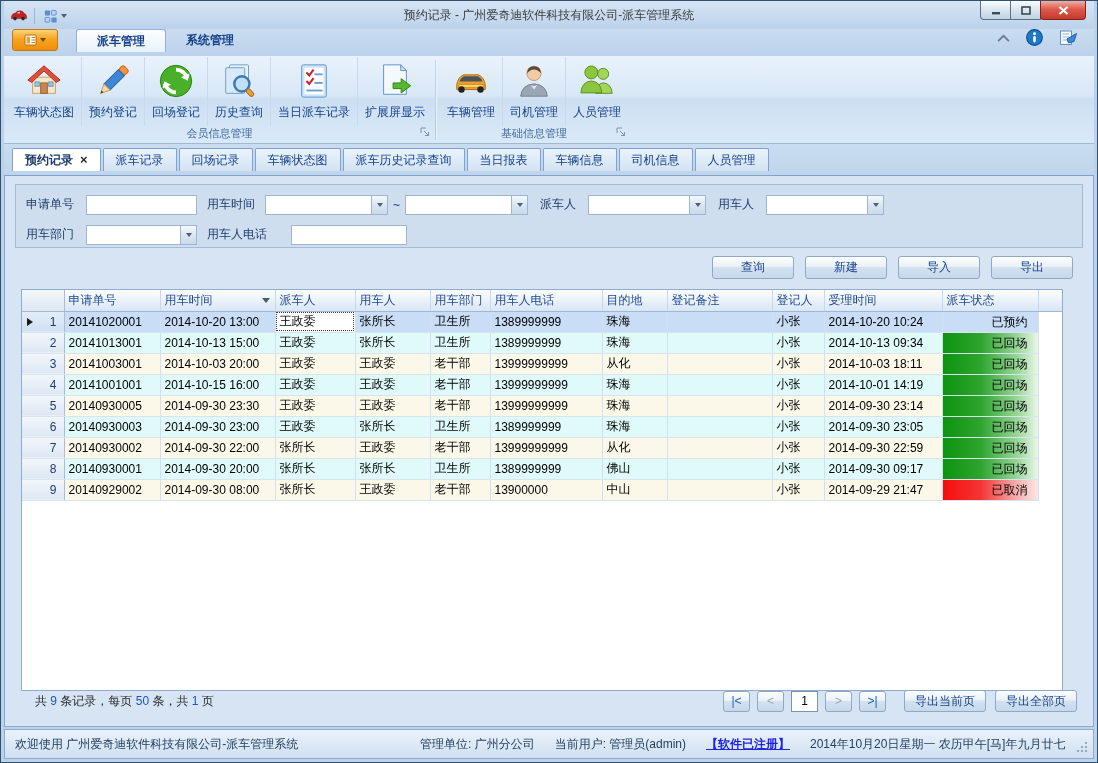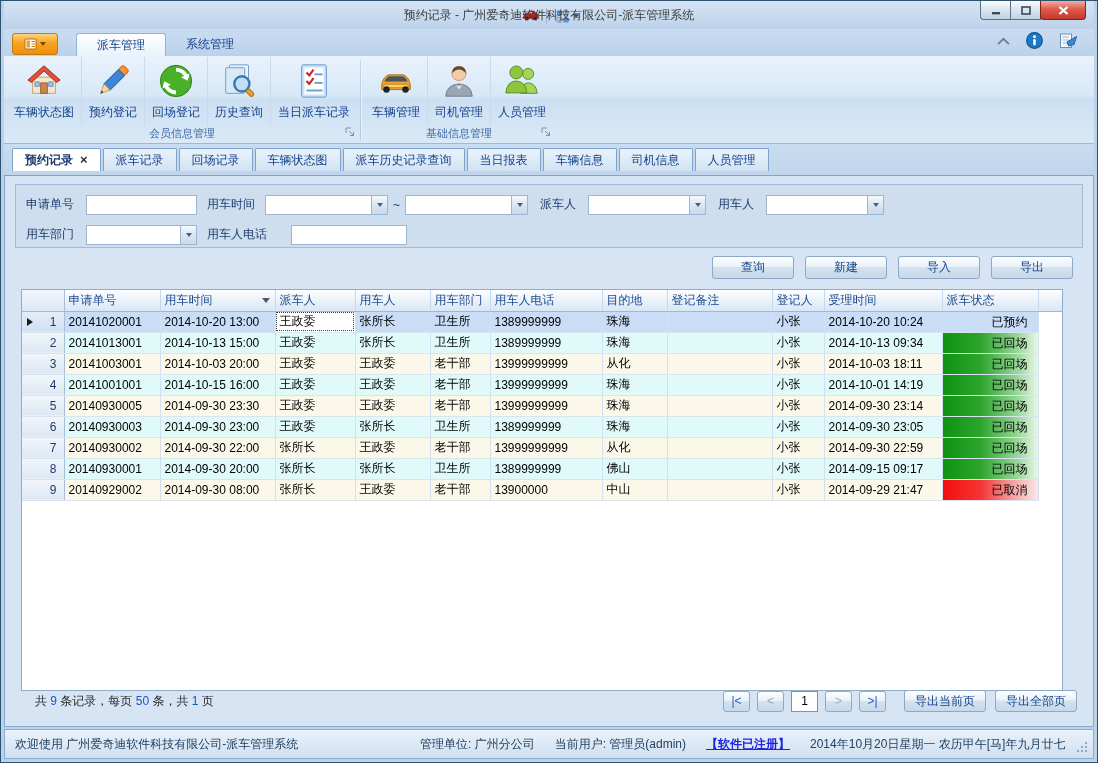--- a/index.html
+++ b/index.html
@@ -2,33 +2,33 @@
 <html><head>
 <meta charset="utf-8">
 <style>
   html,body{margin:0;padding:0;background:#6B8CAE;}
   *{box-sizing:border-box;}
   .window{width:1098px;height:763px;border:1px solid #2F5170;background:#BCD2EA;
     font-family:"Liberation Sans",sans-serif;font-size:12px;color:#1E3C6E;
     display:flex;flex-direction:column;padding:0 3px 3px;position:relative;overflow:hidden;}
   
   .titlebar{height:28px;position:relative;display:flex;align-items:center;
-    background:linear-gradient(#D5E4F4,#BCD2EA);flex:0 0 auto;justify-content:center;}
+    background:linear-gradient(#D5E4F4,#BCD2EA);flex:0 0 auto;}
   .titlebar .appicon{margin:2px 6px 0 6px;}
   .tb-sep{width:1px;height:16px;background:#9FB6D2;margin:2px 4px 0 0;}
   .qat{display:flex;align-items:center;gap:3px;margin-top:2px;padding:1px 4px;}
   .dd-tri{width:0;height:0;border-left:3.5px solid transparent;border-right:3.5px solid transparent;border-top:4px solid #4A5F78;}
   .title-text{position:absolute;left:50%;transform:translateX(-50%);top:6px;color:#3C3C3C;white-space:nowrap;}
   .winbtns{position:absolute;top:0;right:8px;display:flex;}
   .wb{width:31px;height:19px;border:1px solid #5A7187;border-top:none;margin-left:-1px;
     background:linear-gradient(#FBFDFE,#DCE7F1 45%,#C2D2E1);display:flex;align-items:center;justify-content:center;}
   .wb:first-child{border-radius:0 0 0 4px;}
   .wb.close{width:46px;background:linear-gradient(#F2AFA5,#E05A4C 45%,#C23A2C);border-color:#7E241B;border-radius:0 0 4px 4px;}
   
-  .tabrow{height:27px;display:flex;align-items:flex-end;background:linear-gradient(#C9DCF1,#BCD2EA);flex:0 0 auto;padding:0 6px;}
+  .tabrow{height:27px;display:flex;align-items:flex-start;background:linear-gradient(#C9DCF1,#BCD2EA);flex:0 0 auto;padding:0 6px;font-weight:bold;}
   .appmenu{width:46px;height:22px;margin:0 18px 1px 2px;border:1px solid #C07C14;border-radius:3px;
     background:linear-gradient(#FFD27A,#F7A421 45%,#EE8F0A);display:flex;align-items:center;justify-content:center;gap:3px;}
   .rtab{height:23px;line-height:22px;padding:0 20px;color:#15428B;}
   .rtab.active{background:linear-gradient(#FDFEFF,#E9F2FB);border:1px solid #8DB2E3;border-bottom:none;border-radius:3px 3px 0 0;}
   .tabrow-right{margin-left:auto;display:flex;align-items:center;gap:16px;margin-bottom:4px;margin-right:10px;}
   
   .ribbon{height:88px;flex:0 0 auto;display:flex;align-items:stretch;padding:1px 2px 0;
     background:linear-gradient(180deg,#E9F2FC 0%,#D8E8F7 45%,#CCDFF2 50%,#DAE9F7 100%);
     border-bottom:1px solid #A0BAD6;}
   .rgroup{display:flex;flex-direction:column;position:relative;padding:0 1px;}
@@ -234,20 +234,30 @@
                 <rect x="7" y="3" width="26" height="34" rx="2" fill="#CFE4F8" stroke="#5E92C8"></rect>
                 <rect x="10" y="6" width="20" height="28" fill="#FFFFFF"></rect>
                 <path d="M12 11 l3 3 l4.5 -6" stroke="#D42222" stroke-width="2.2" fill="none"></path>
                 <rect x="20.5" y="12" width="8.5" height="2" fill="#6AA0D0"></rect>
                 <path d="M12 20 l3 3 l4.5 -6" stroke="#D42222" stroke-width="2.2" fill="none"></path>
                 <rect x="20.5" y="21" width="8.5" height="2" fill="#6AA0D0"></rect>
                 <rect x="12" y="29" width="17" height="2" fill="#6AA0D0"></rect>
               </svg>
             </span>
           <span class="rlbl">当日派车记录</span>
+        </div>
+        <div class="rbtn">
+          <span class="ricon">
+              <svg width="38" height="38" viewBox="0 0 40 40">
+                <path d="M8 3 H26 L32 9 V34 H8 Z" fill="#F4F9FE" stroke="#5E92C8"></path>
+                <path d="M26 3 L26 9 H32 Z" fill="#C9DFF2" stroke="#5E92C8"></path>
+                <path d="M18 22 h8.5 v-4.5 l10 7.5 l-10 7.5 v-4.5 h-8.5 Z" fill="#55B830" stroke="#2E7E12"></path>
+              </svg>
+            </span>
+          <span class="rlbl">扩展屏显示</span>
         </div>
       </div>
       <div class="rlabelrow">会员信息管理</div>
       <span class="dlauncher"><svg width="10" height="10" viewBox="0 0 10 10">
             <path d="M1 1 H6 M1 1 V6" stroke="#7A93B0" fill="none"></path>
             <path d="M4 4 L8.5 8.5 M8.5 8.5 V5 M8.5 8.5 H5" stroke="#7A93B0" fill="none"></path>
           </svg></span>
     </div>
 
     <div class="gsep"></div>
@@ -541,21 +551,21 @@
               <td class="rowsel"><span>8</span></td>
               <td>20140930001</td>
               <td>2014-09-30 20:00</td>
               <td>张所长</td>
               <td>张所长</td>
               <td>卫生所</td>
               <td>1389999999</td>
               <td>佛山</td>
               <td></td>
               <td>小张</td>
-              <td>2014-09-15 09:17</td>
+              <td>2014-09-30 09:17</td>
               <td class="statuscell">
                 <div class="badge green">已回场</div>
               </td>
               <td class="fillcell"></td>
             </tr>
             <tr class="cream">
               <td class="rowsel"><span>9</span></td>
               <td>20140929002</td>
               <td>2014-09-30 08:00</td>
               <td>张所长</td>

